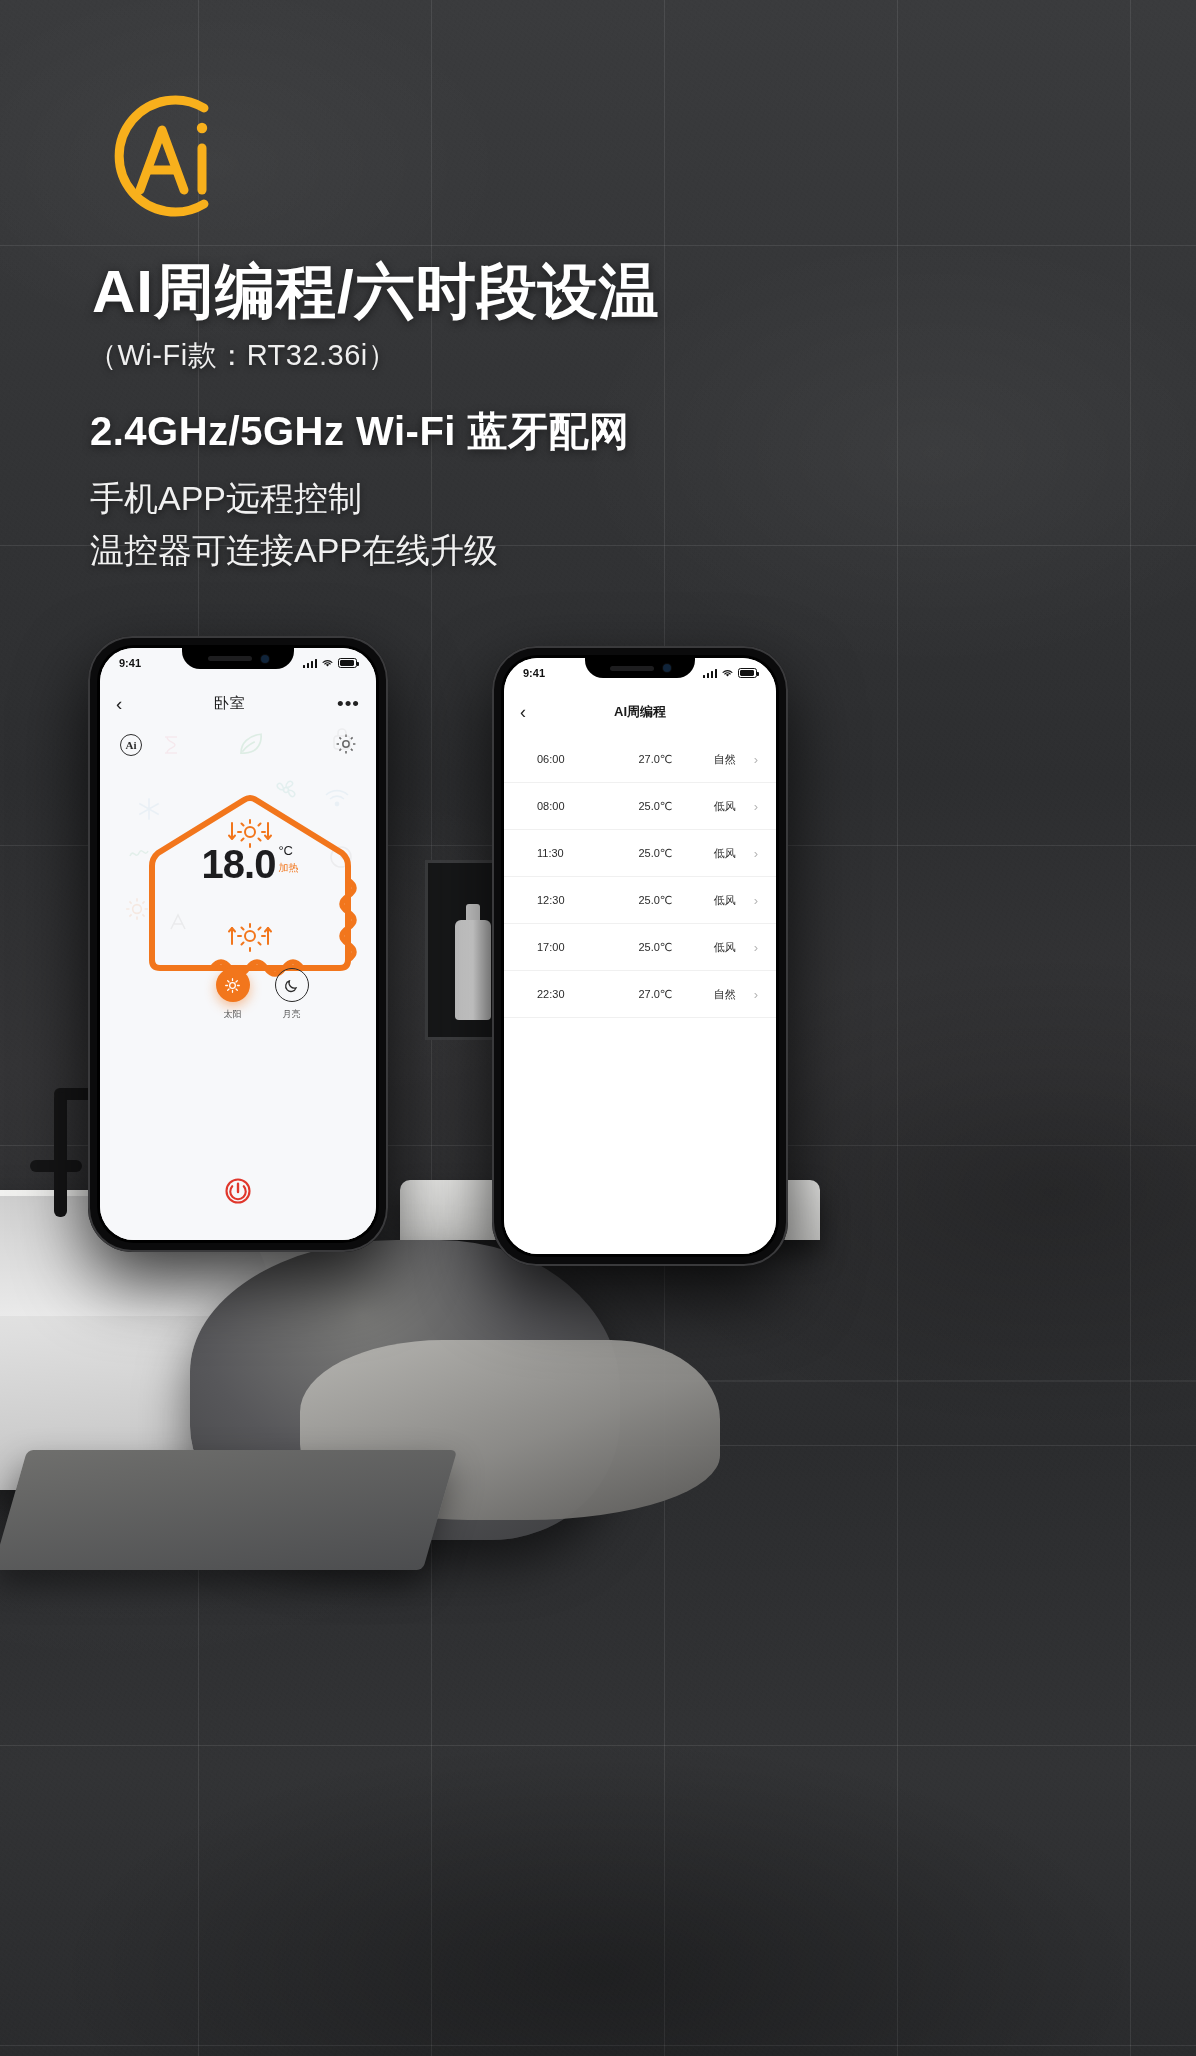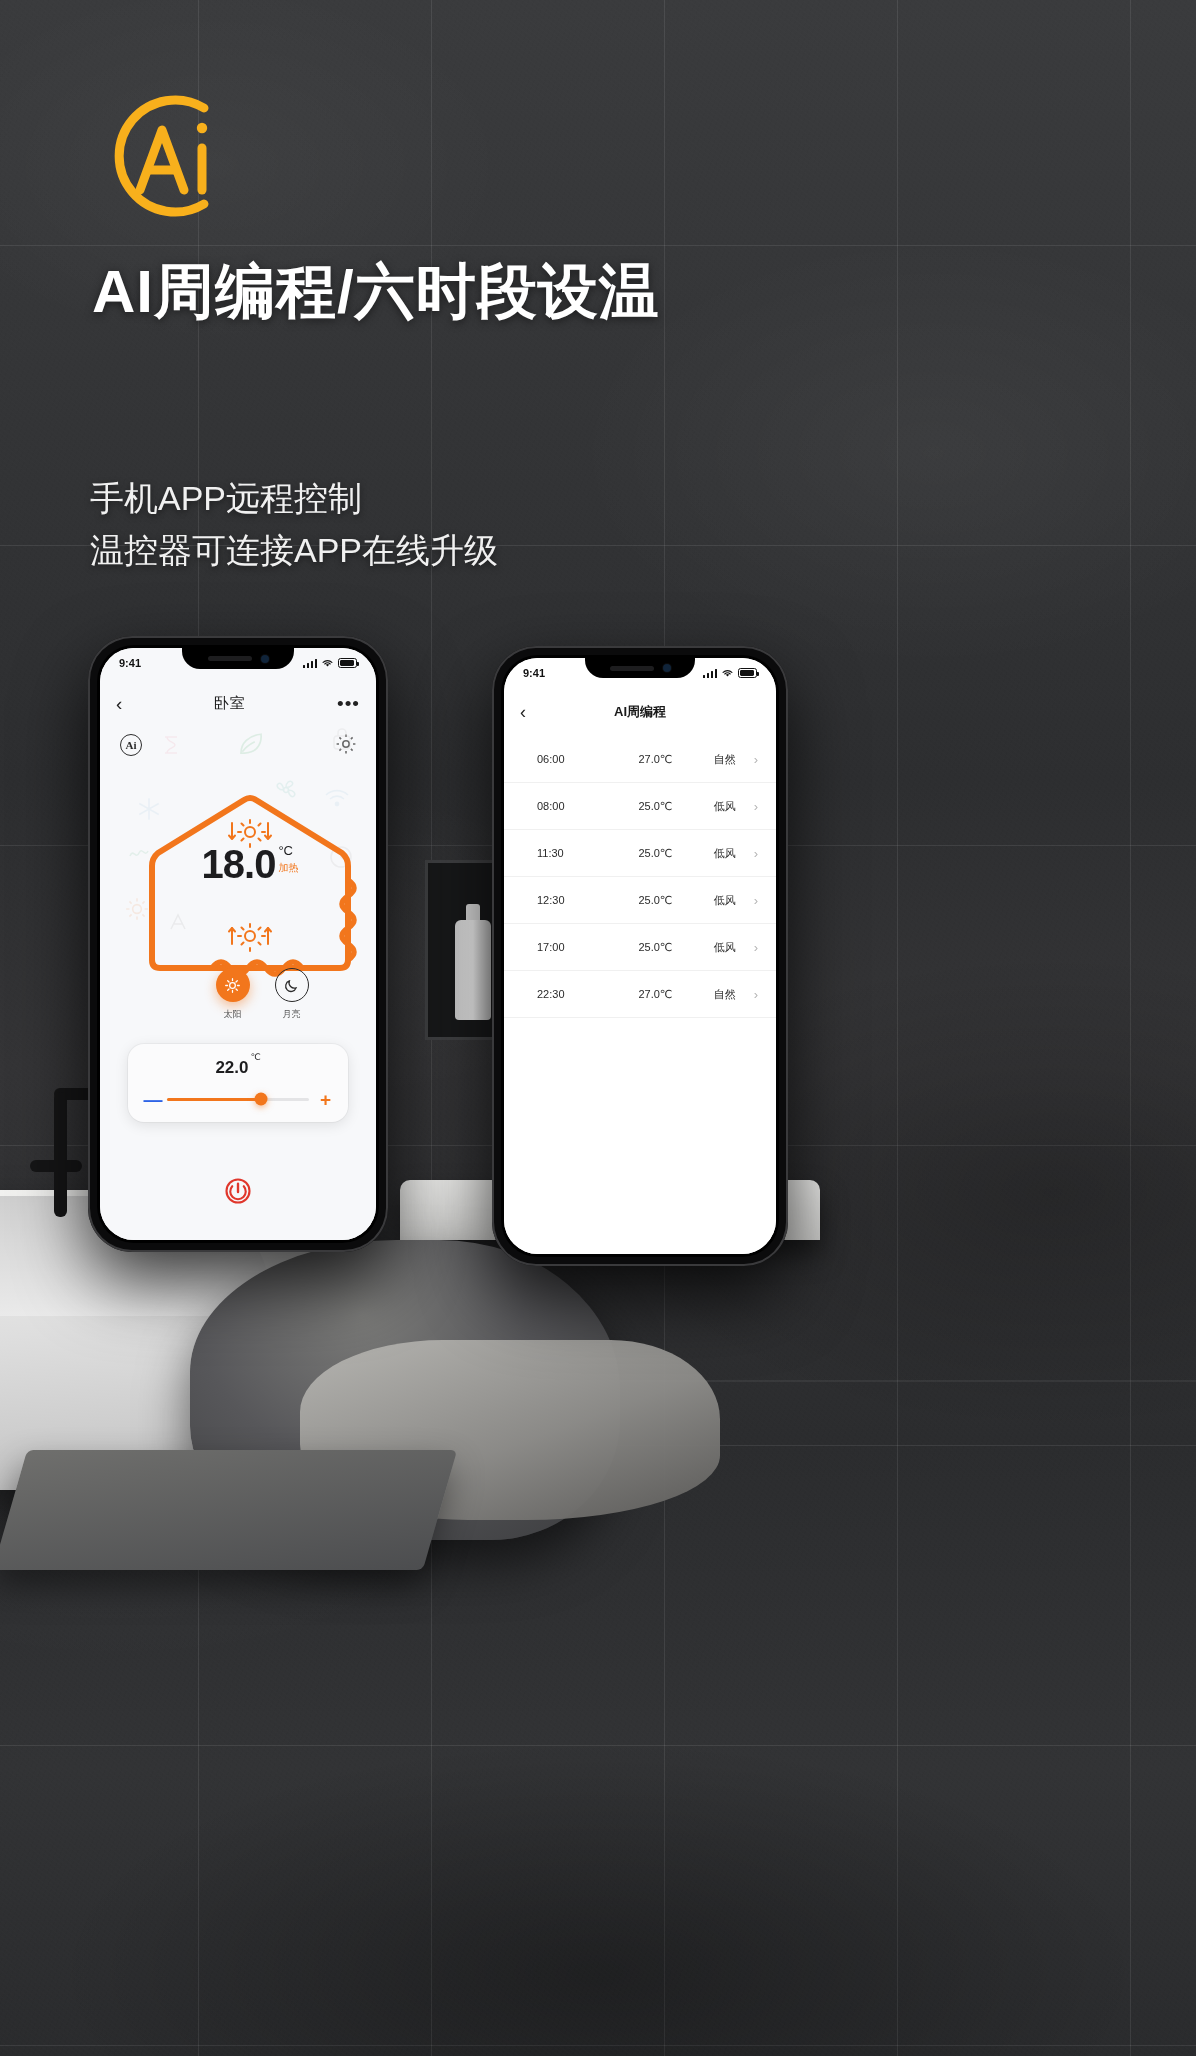--- a/index.html
+++ b/index.html
@@ -328,20 +328,22 @@
     <svg viewBox="0 0 140 140" width="140" height="140">
       <path d="M108 22 A56 56 0 1 0 108 118" fill="none" stroke="#F8B01C" stroke-width="9" stroke-linecap="round"></path>
       <path d="M44 104 L66 44 L88 104" fill="none" stroke="#F8B01C" stroke-width="9" stroke-linecap="round" stroke-linejoin="round"></path>
       <line x1="54" y1="84" x2="78" y2="84" stroke="#F8B01C" stroke-width="9" stroke-linecap="round"></line>
       <line x1="106" y1="62" x2="106" y2="104" stroke="#F8B01C" stroke-width="9" stroke-linecap="round"></line>
       <circle cx="106" cy="42" r="5.2" fill="#F8B01C"></circle>
     </svg>
   </div>
 
   <div class="headline">AI周编程/六时段设温</div>
+  <div class="subline">（Wi-Fi款：RT32.36i）</div>
+  <div class="feature">2.4GHz/5GHz Wi-Fi 蓝牙配网</div>
   <div class="bullet1">手机APP远程控制</div>
   <div class="bullet2">温控器可连接APP在线升级</div>
 
   <div class="phone" id="phone-left">
     <div class="bezel">
       <div class="screen">
 
         <div class="lp-body">
 
           <div class="notch">
@@ -486,33 +488,20 @@
             <div class="mode-item">
               <div class="mode-circle off">
                 <svg viewBox="0 0 24 24" width="17" height="17" fill="none" stroke="currentColor" stroke-width="1.8" stroke-linecap="round">
                   <path d="M18.5 15.4A7.6 7.6 0 0 1 9 5.6a7.6 7.6 0 1 0 9.5 9.8z"></path>
                 </svg>
               </div>
               <div class="mode-label">月亮</div>
             </div>
           </div>
 
-          <div class="slider-card">
-            <div class="slider-val">
-              <span>22.0</span><sup>℃</sup>
-            </div>
-            <div class="slider-row">
-              <span class="s-minus">—</span>
-              <span class="track">
-                <span class="track-fill" style="width: 66%;"></span>
-                <span class="knob" style="left: 66%;"></span>
-              </span>
-              <span class="s-plus">+</span>
-            </div>
-          </div>
 
           <span class="power-btn">
             <svg viewBox="0 0 24 24" width="30" height="30" fill="none" stroke="#e0372c" stroke-width="1.9" stroke-linecap="round">
               <circle cx="12" cy="12" r="9.2" stroke-width="1.7"></circle>
               <path d="M12 6.2v6.6"></path>
               <path d="M16.6 8.2a6.2 6.2 0 1 1-9.2 0" stroke-width="1.7"></path>
             </svg>
           </span>
 
         </div>

